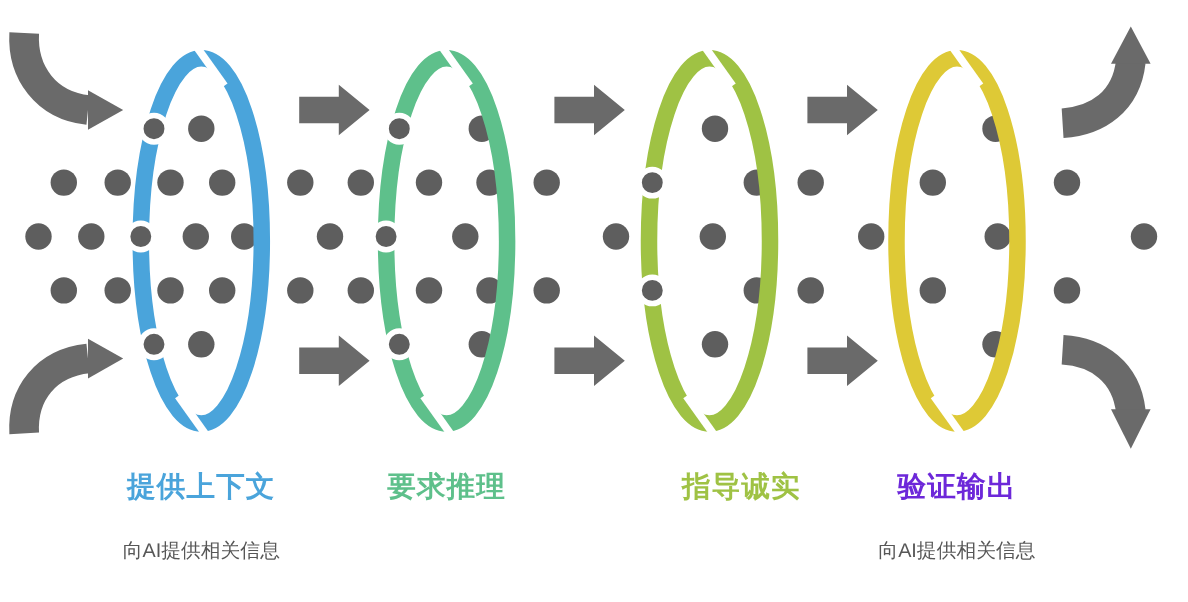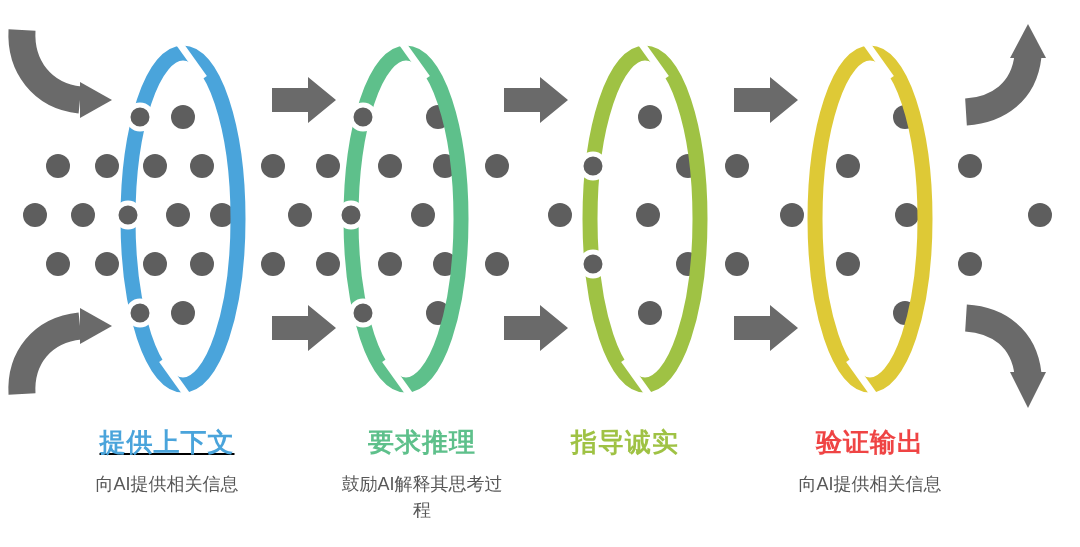--- a/index.html
+++ b/index.html
@@ -23,20 +23,21 @@
     letter-spacing:1px;
     line-height:1.1;
   }
   .stage-desc-wrap{margin-top:14px;}
   .stage-desc{
     display:inline-block;
     max-width:176px;
     font-size:18px;
     line-height:1.45;
     color:#575757;
+    margin-top:16px;
   }
 </style>
 </head>
 <body>
 
 <div class="canvas">
   <svg id="fig" width="1080" height="420" viewBox="0 0 1080 420">
       <g>
         <circle cx="183" cy="117" r="12" fill="#5E5E5E"></circle>
         <circle cx="438" cy="117" r="12" fill="#5E5E5E"></circle>
@@ -133,37 +134,34 @@
         <circle cx="128" cy="215" r="12" fill="#5E5E5E" stroke="#ffffff" stroke-width="5"></circle>
         <circle cx="140" cy="313" r="12" fill="#5E5E5E" stroke="#ffffff" stroke-width="5"></circle>
         <circle cx="363" cy="117" r="12" fill="#5E5E5E" stroke="#ffffff" stroke-width="5"></circle>
         <circle cx="351" cy="215" r="12" fill="#5E5E5E" stroke="#ffffff" stroke-width="5"></circle>
         <circle cx="363" cy="313" r="12" fill="#5E5E5E" stroke="#ffffff" stroke-width="5"></circle>
         <circle cx="593" cy="166" r="12" fill="#5E5E5E" stroke="#ffffff" stroke-width="5"></circle>
         <circle cx="593" cy="264" r="12" fill="#5E5E5E" stroke="#ffffff" stroke-width="5"></circle>
       </g>
     </svg>
 
-  <div class="stage-label" style="left: 57px; text-decoration: underline;">
+  <div class="stage-label" style="left: 73px;">
     <div class="stage-title" style="color: rgb(74, 164, 219);">提供上下文</div>
     <div class="stage-desc-wrap">
       <span class="stage-desc">向AI提供相关信息</span>
     </div>
   </div>
 
-  <div class="stage-label" style="left: 312px;">
+  <div class="stage-label" style="left: 296px;">
     <div class="stage-title" style="color: rgb(94, 192, 139);">要求推理</div>
-    <div class="stage-desc-wrap">
-      <span class="stage-desc">鼓励AI解释其思考过程</span>
-    </div>
   </div>
 
-  <div class="stage-label" style="left: 515px;">
+  <div class="stage-label" style="left: 564px;">
     <div class="stage-title" style="color: rgb(159, 194, 68);">指导诚实</div>
   </div>
 
   <div class="stage-label" style="left: 760px;">
-    <div class="stage-title" style="color: #ef4444;">验证输出</div>
+    <div class="stage-title" style="color: #6d28d9;">验证输出</div>
     <div class="stage-desc-wrap">
       <span class="stage-desc">向AI提供相关信息</span>
     </div>
   </div>
 </div>
 
 </body></html>

